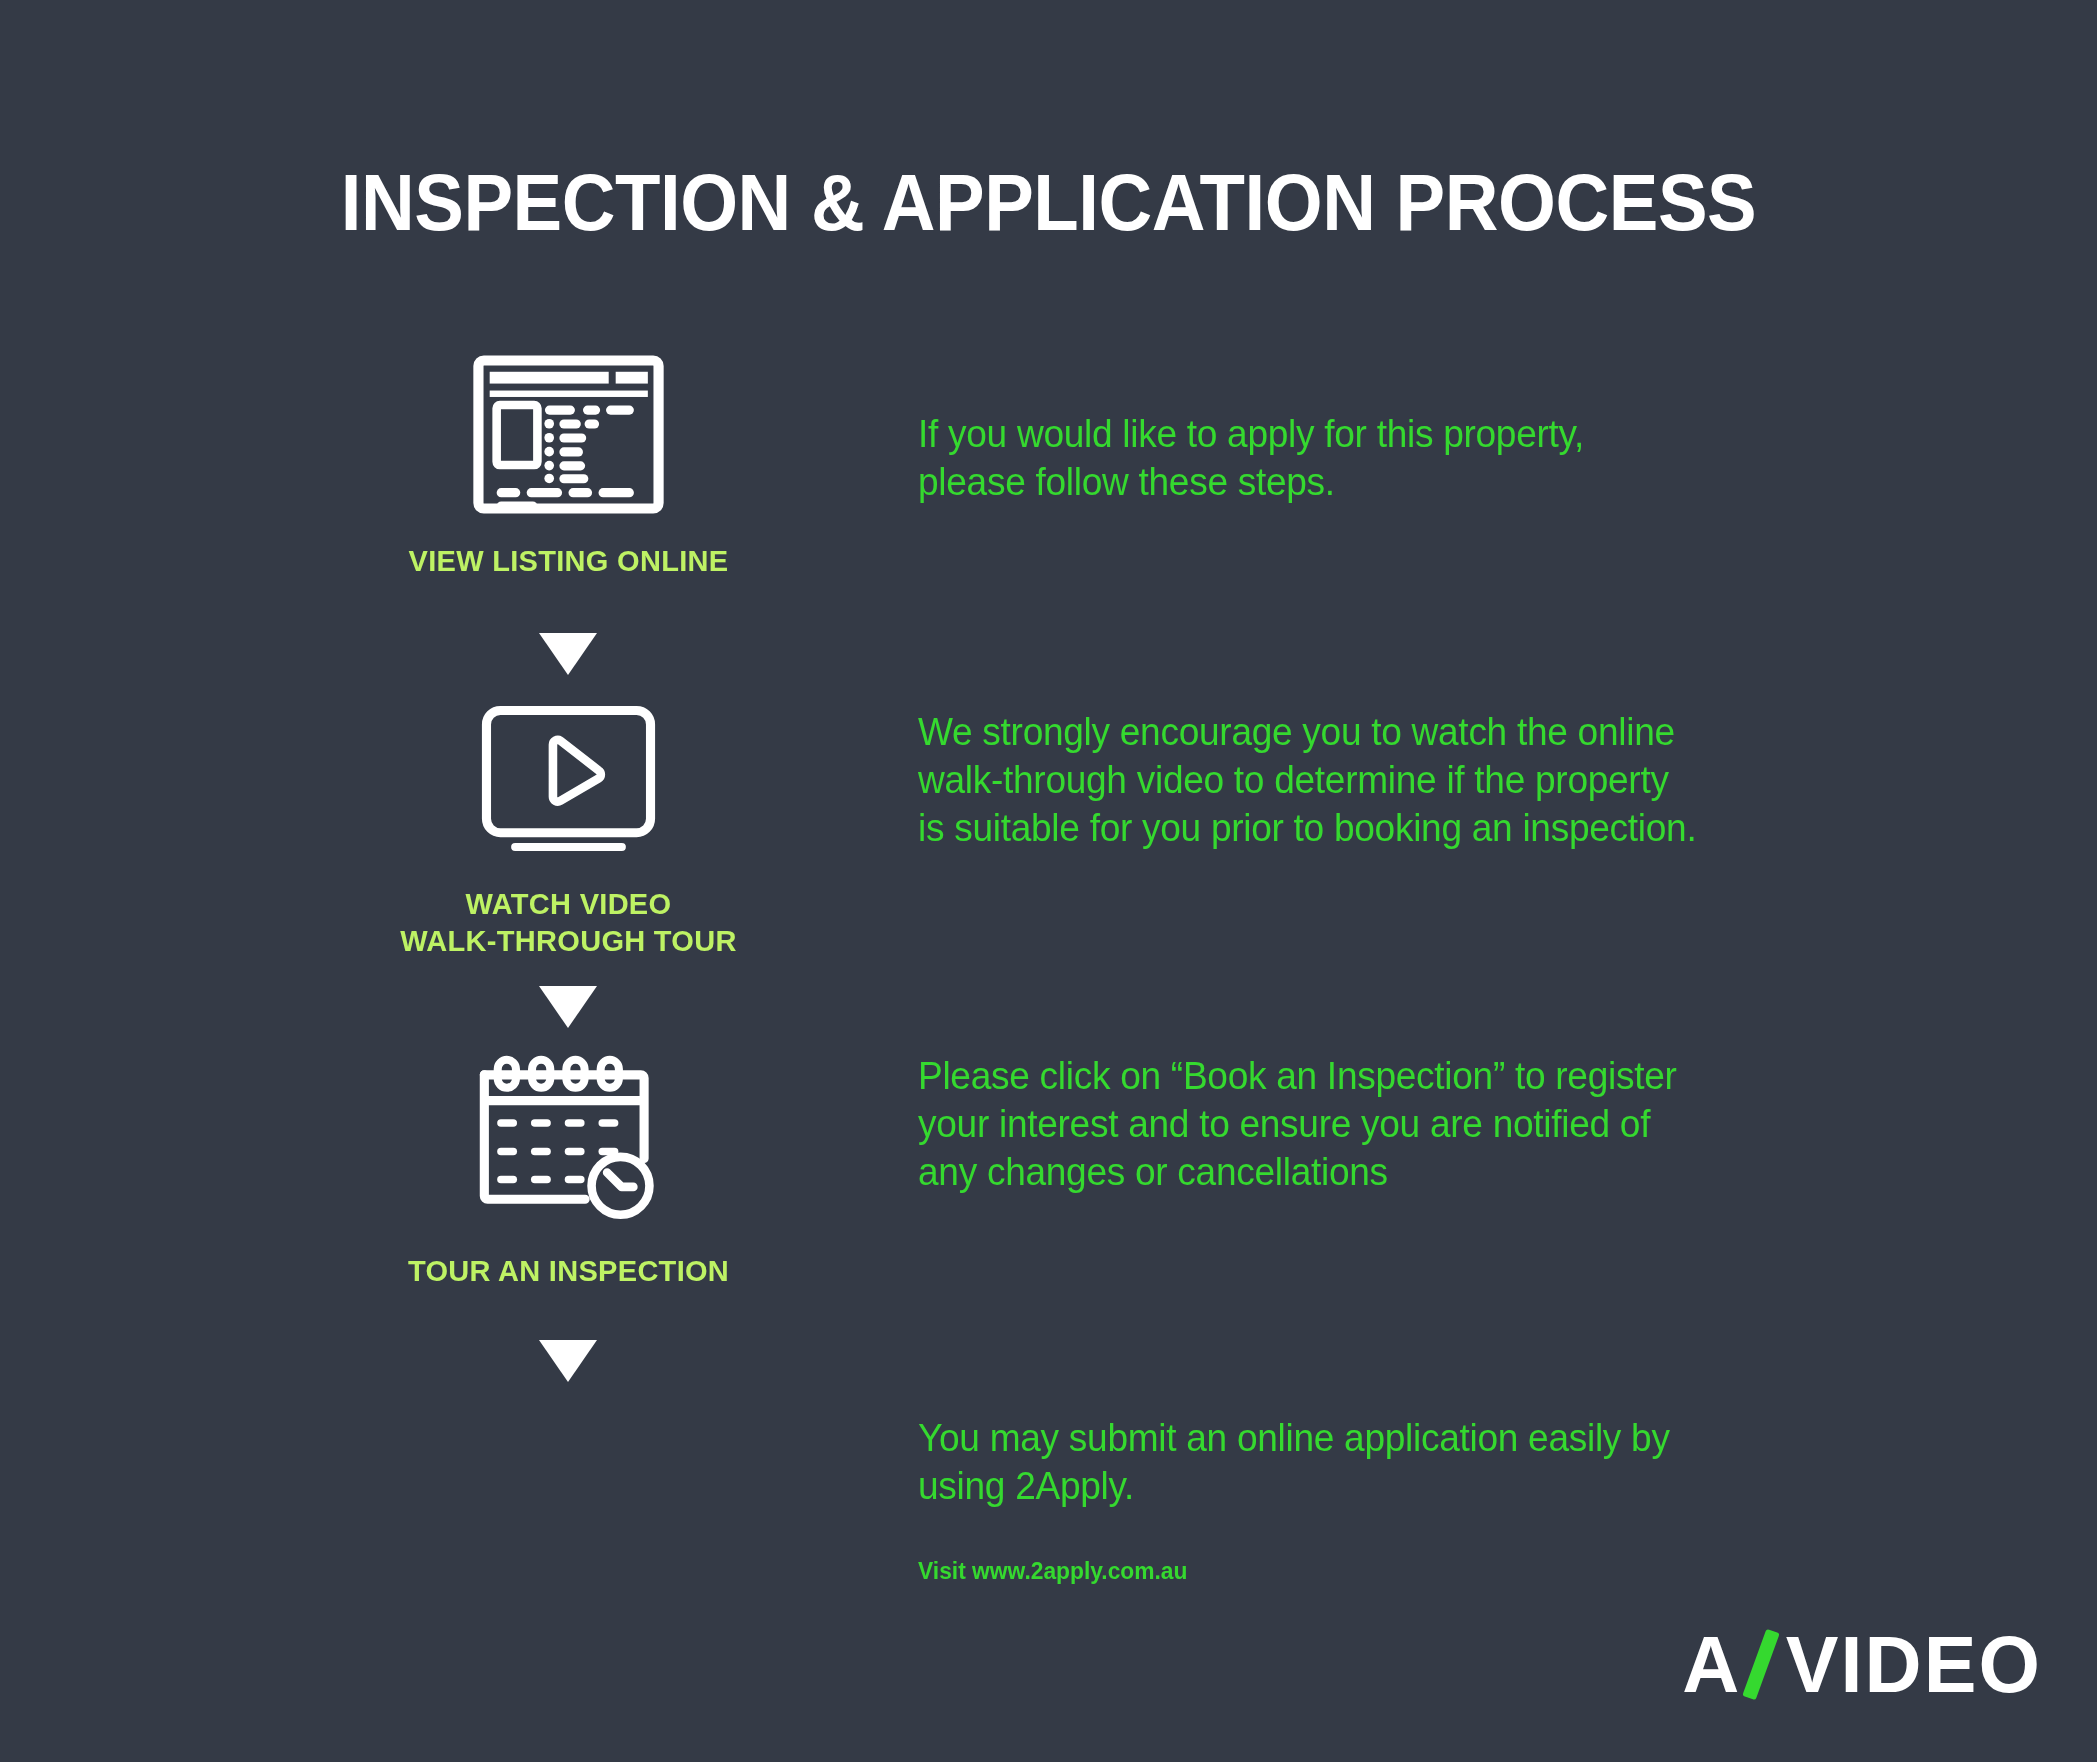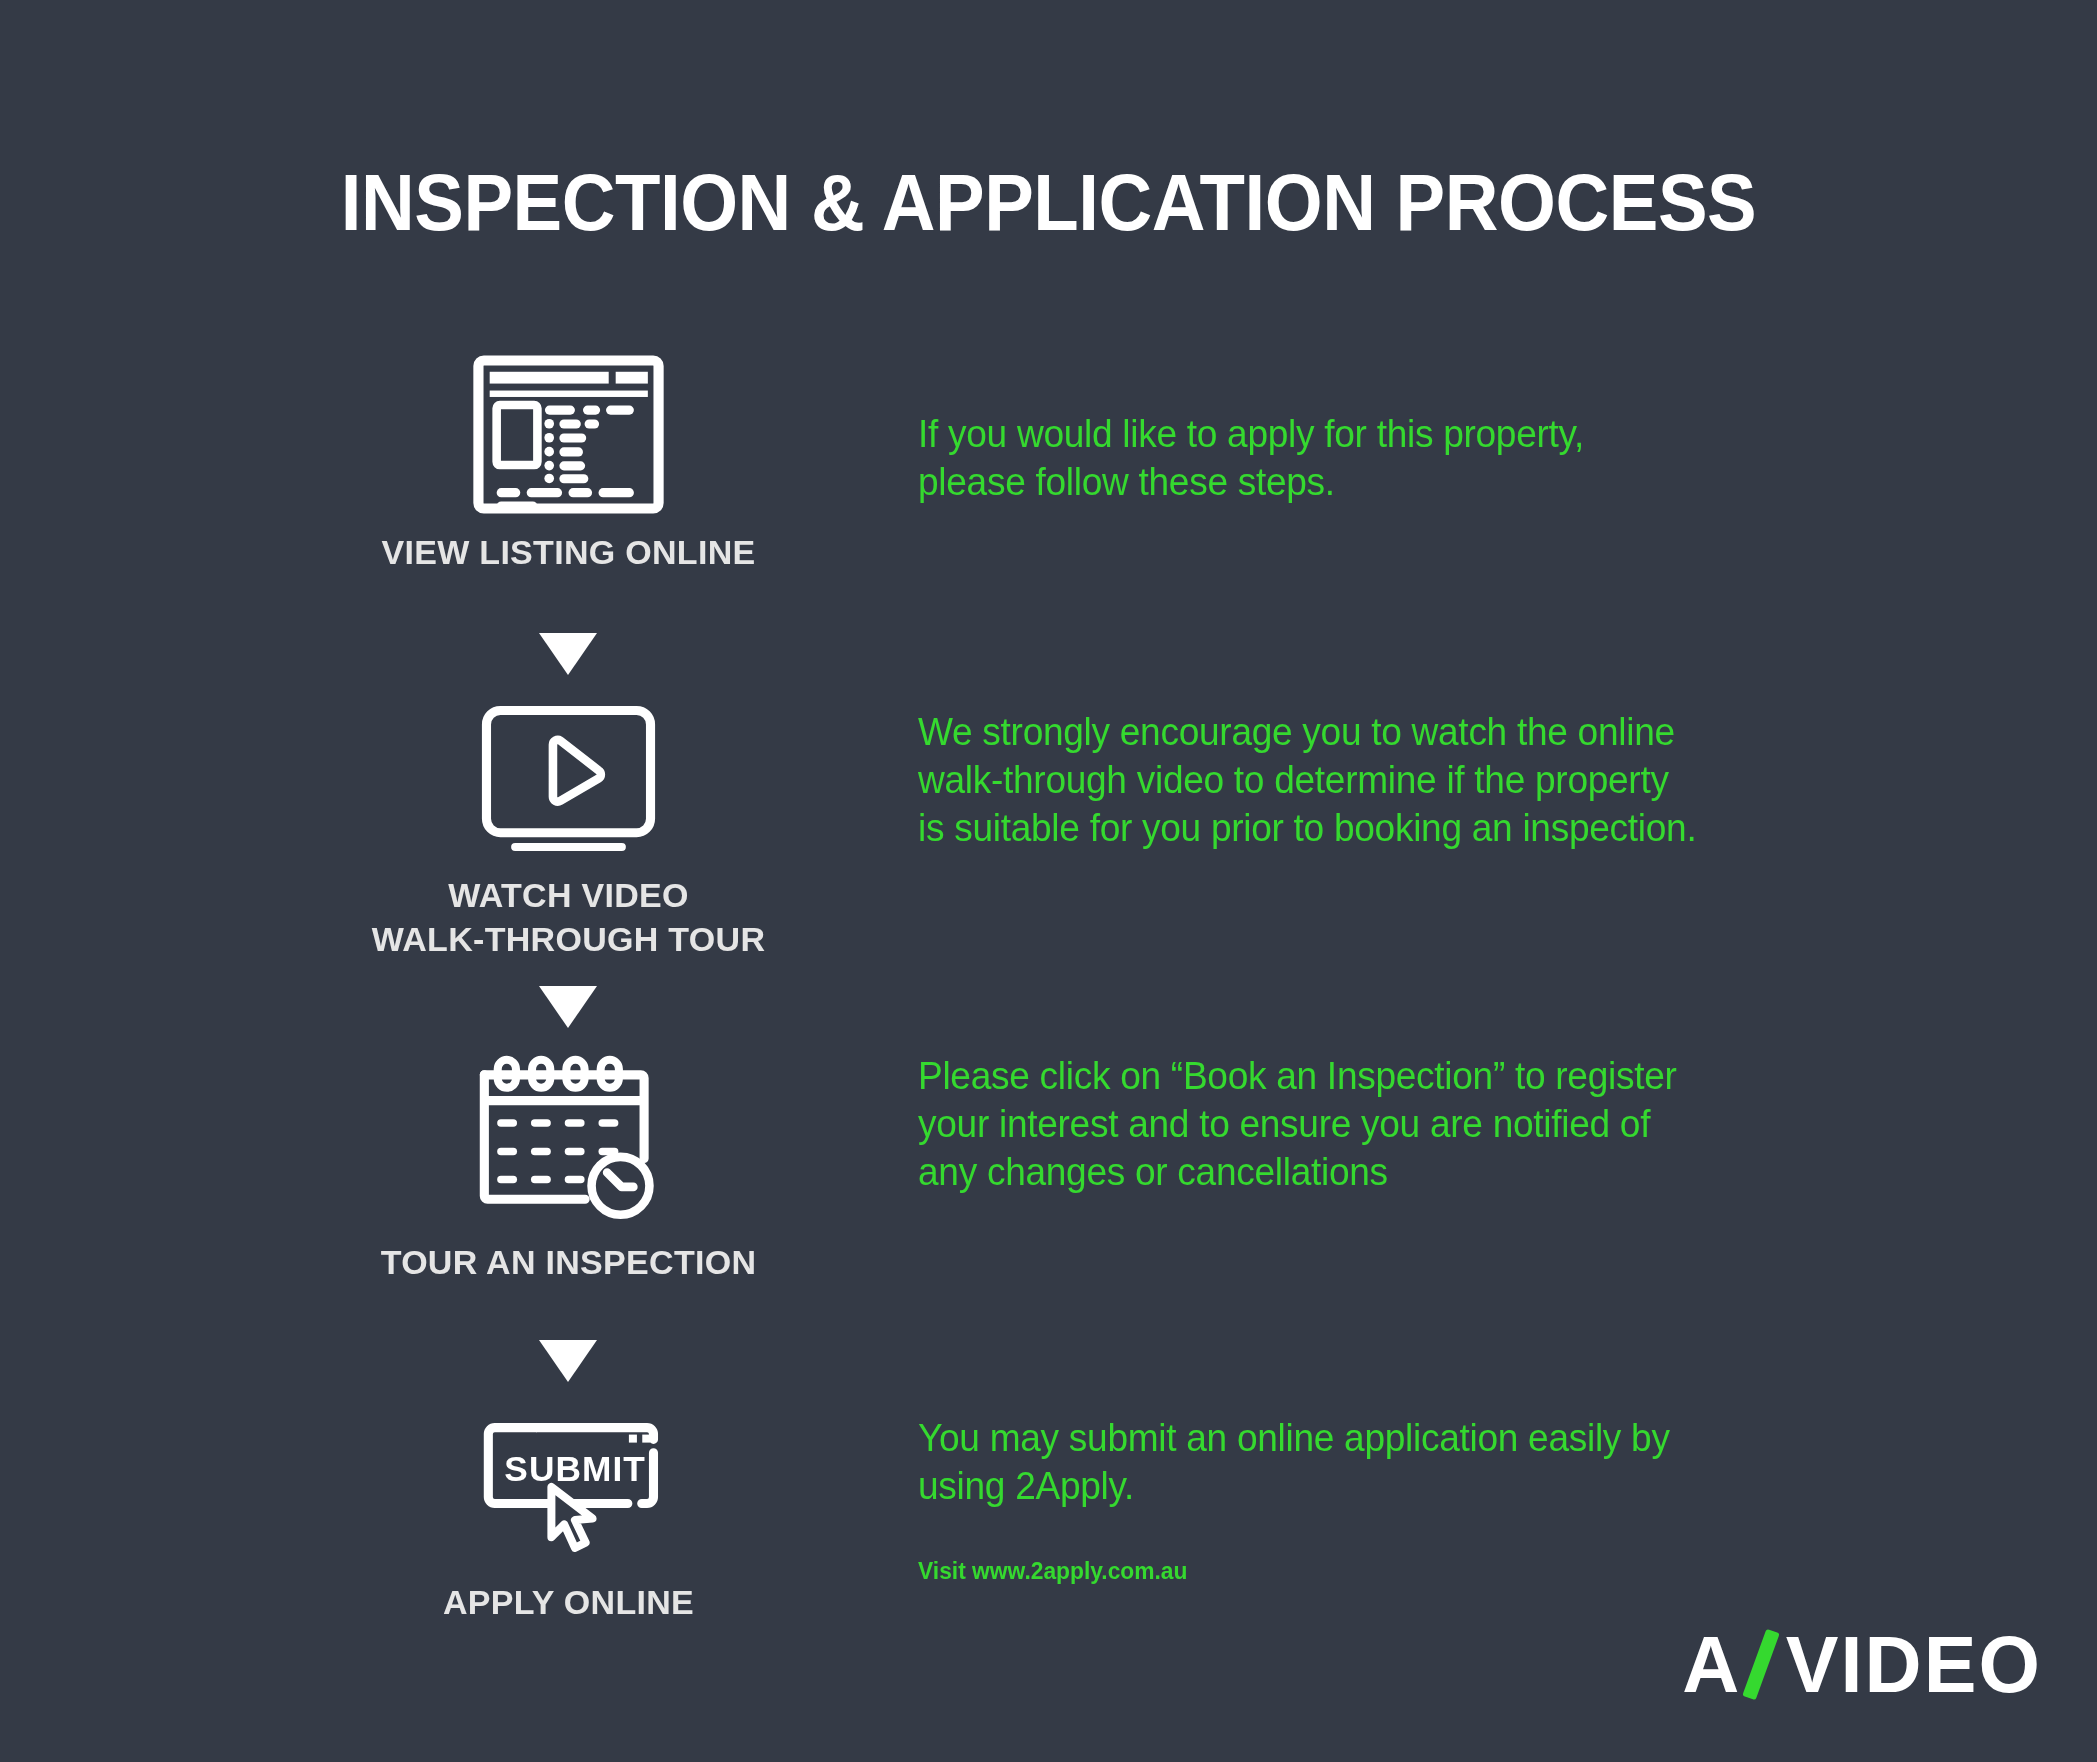--- a/index.html
+++ b/index.html
@@ -38,26 +38,26 @@
   .step {
     position: absolute;
     width: 429px;
     text-align: center;
   }
   .step-icon {
     display: block;
     margin: 0 auto;
   }
   .step-label {
-    color: #e5e5e5;
-    font-weight: 700;
-    font-size: 34px;
+    color: #bef264;
+    font-weight: 700;
+    font-size: 29px;
     letter-spacing: 0.3px;
     line-height: 1.28;
-    margin-top: 14px;
+    margin-top: 26px;
     white-space: pre-line;
   }
 
   .arrow {
     position: absolute;
     width: 0;
     height: 0;
     border-left: 29.5px solid transparent;
     border-right: 29.5px solid transparent;
     border-top: 42px solid #ffffff;
@@ -199,34 +199,20 @@
         <rect x="173" y="238" width="37" height="14" rx="7" fill="#ffffff"></rect>
         <circle cx="277" cy="257" r="54" fill="#343a46" stroke="#ffffff" stroke-width="16"></circle>
         <path d="M252 232 L279 259 h22" stroke="#ffffff" stroke-width="16" stroke-linecap="round" stroke-linejoin="round" fill="none"></path>
       </svg>
     </span>
     <div class="step-label">TOUR AN INSPECTION</div>
   </div>
 
   <div class="arrow" style="top:1340px; left:539px;"></div>
 
-  <div class="step" style="left:354px; top:1410px;">
-    <span class="step-icon">
-      <svg width="193" height="155" viewBox="0 0 360 290" fill="none" xmlns="http://www.w3.org/2000/svg">
-        <path d="M120 33 H327 a12 12 0 0 1 12 12 v10" stroke="#ffffff" stroke-width="17" stroke-linecap="round"></path>
-        <path d="M339 80 v83 a12 12 0 0 1 -12 12 h-10" stroke="#ffffff" stroke-width="17" stroke-linecap="round"></path>
-        <path d="M120 33 H42 a12 12 0 0 0 -12 12 v118 a12 12 0 0 0 12 12 H291" stroke="#ffffff" stroke-width="17" stroke-linecap="round"></path>
-        <rect x="293" y="46" width="15" height="15" fill="#ffffff"></rect>
-        <rect x="318" y="46" width="15" height="15" fill="#ffffff"></rect>
-        <text x="60" y="132" font-family="Liberation Sans, sans-serif" font-size="66" font-weight="700" fill="#ffffff" letter-spacing="2">SUBMIT</text>
-        <path d="M148 144 L148 238 L172 214 L192 258 L212 248 L192 206 L225 203 Z" fill="#343a46" stroke="#ffffff" stroke-width="15" stroke-linejoin="round"></path>
-      </svg>
-    </span>
-    <div class="step-label">APPLY ONLINE</div>
-  </div>
 
   <div class="copy-block" style="left:918px; top:410px; width:1018px;">If you would like to apply for this property,
 please follow these steps.</div>
 
   <div class="copy-block" style="left:918px; top:708px; width:1045px;">We strongly encourage you to watch the online
 walk-through video to determine if the property
 is suitable for you prior to booking an inspection.</div>
 
   <div class="copy-block" style="left:918px; top:1052px; width:1045px;">Please click on “Book an Inspection” to register
 your interest and to ensure you are notified of

